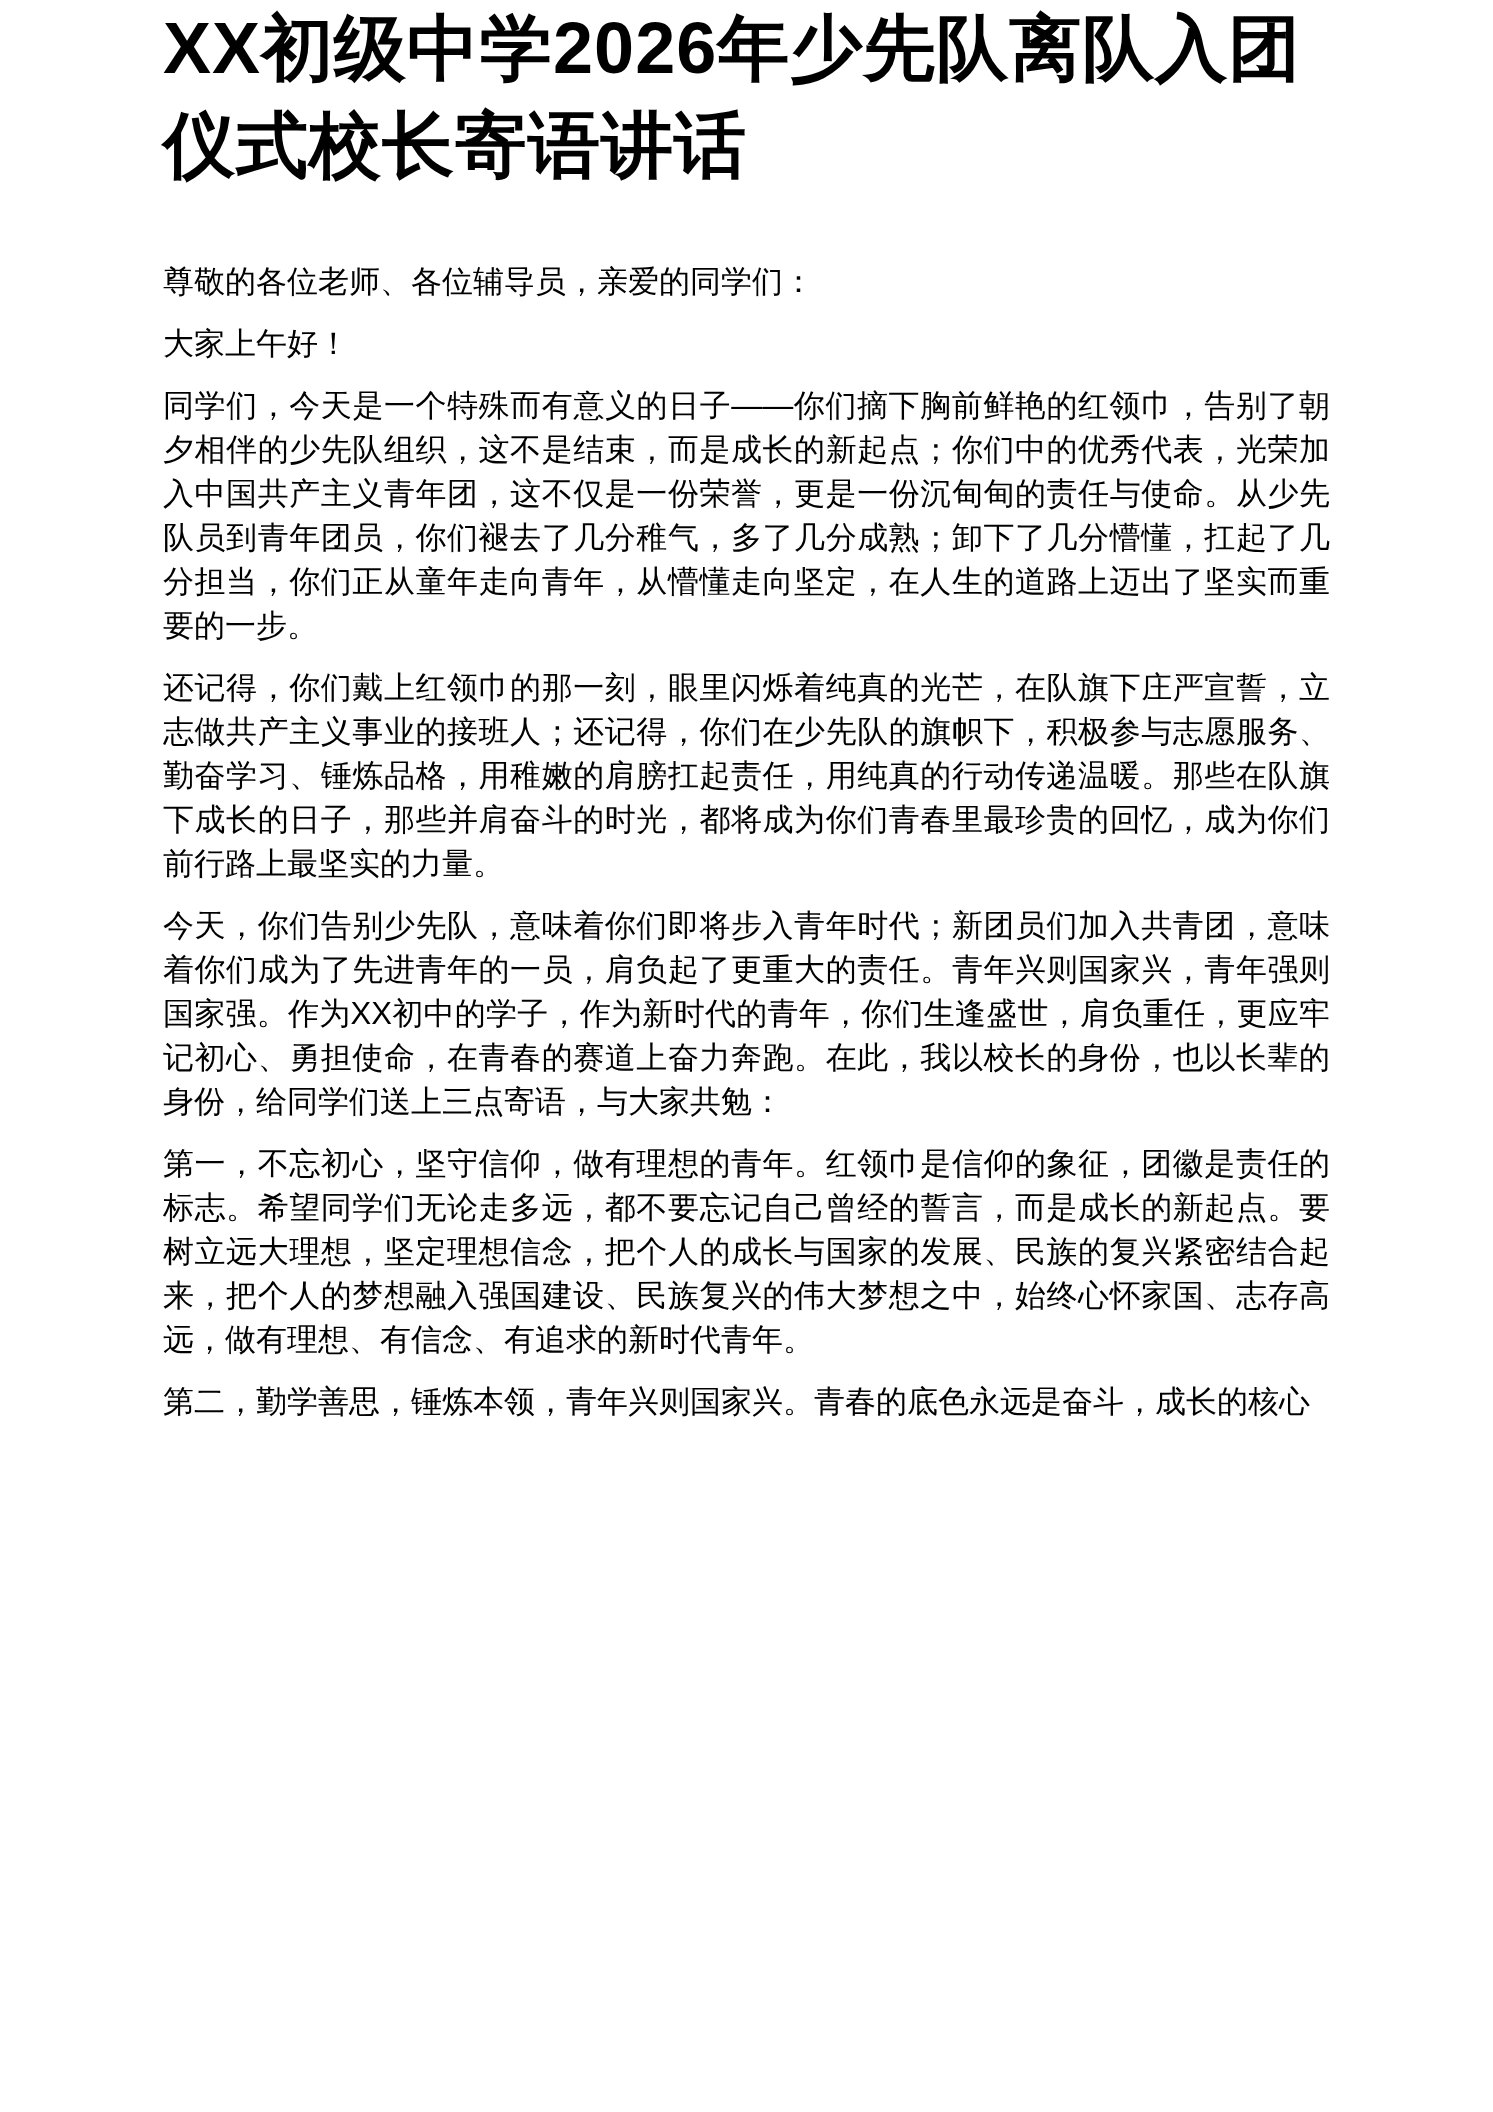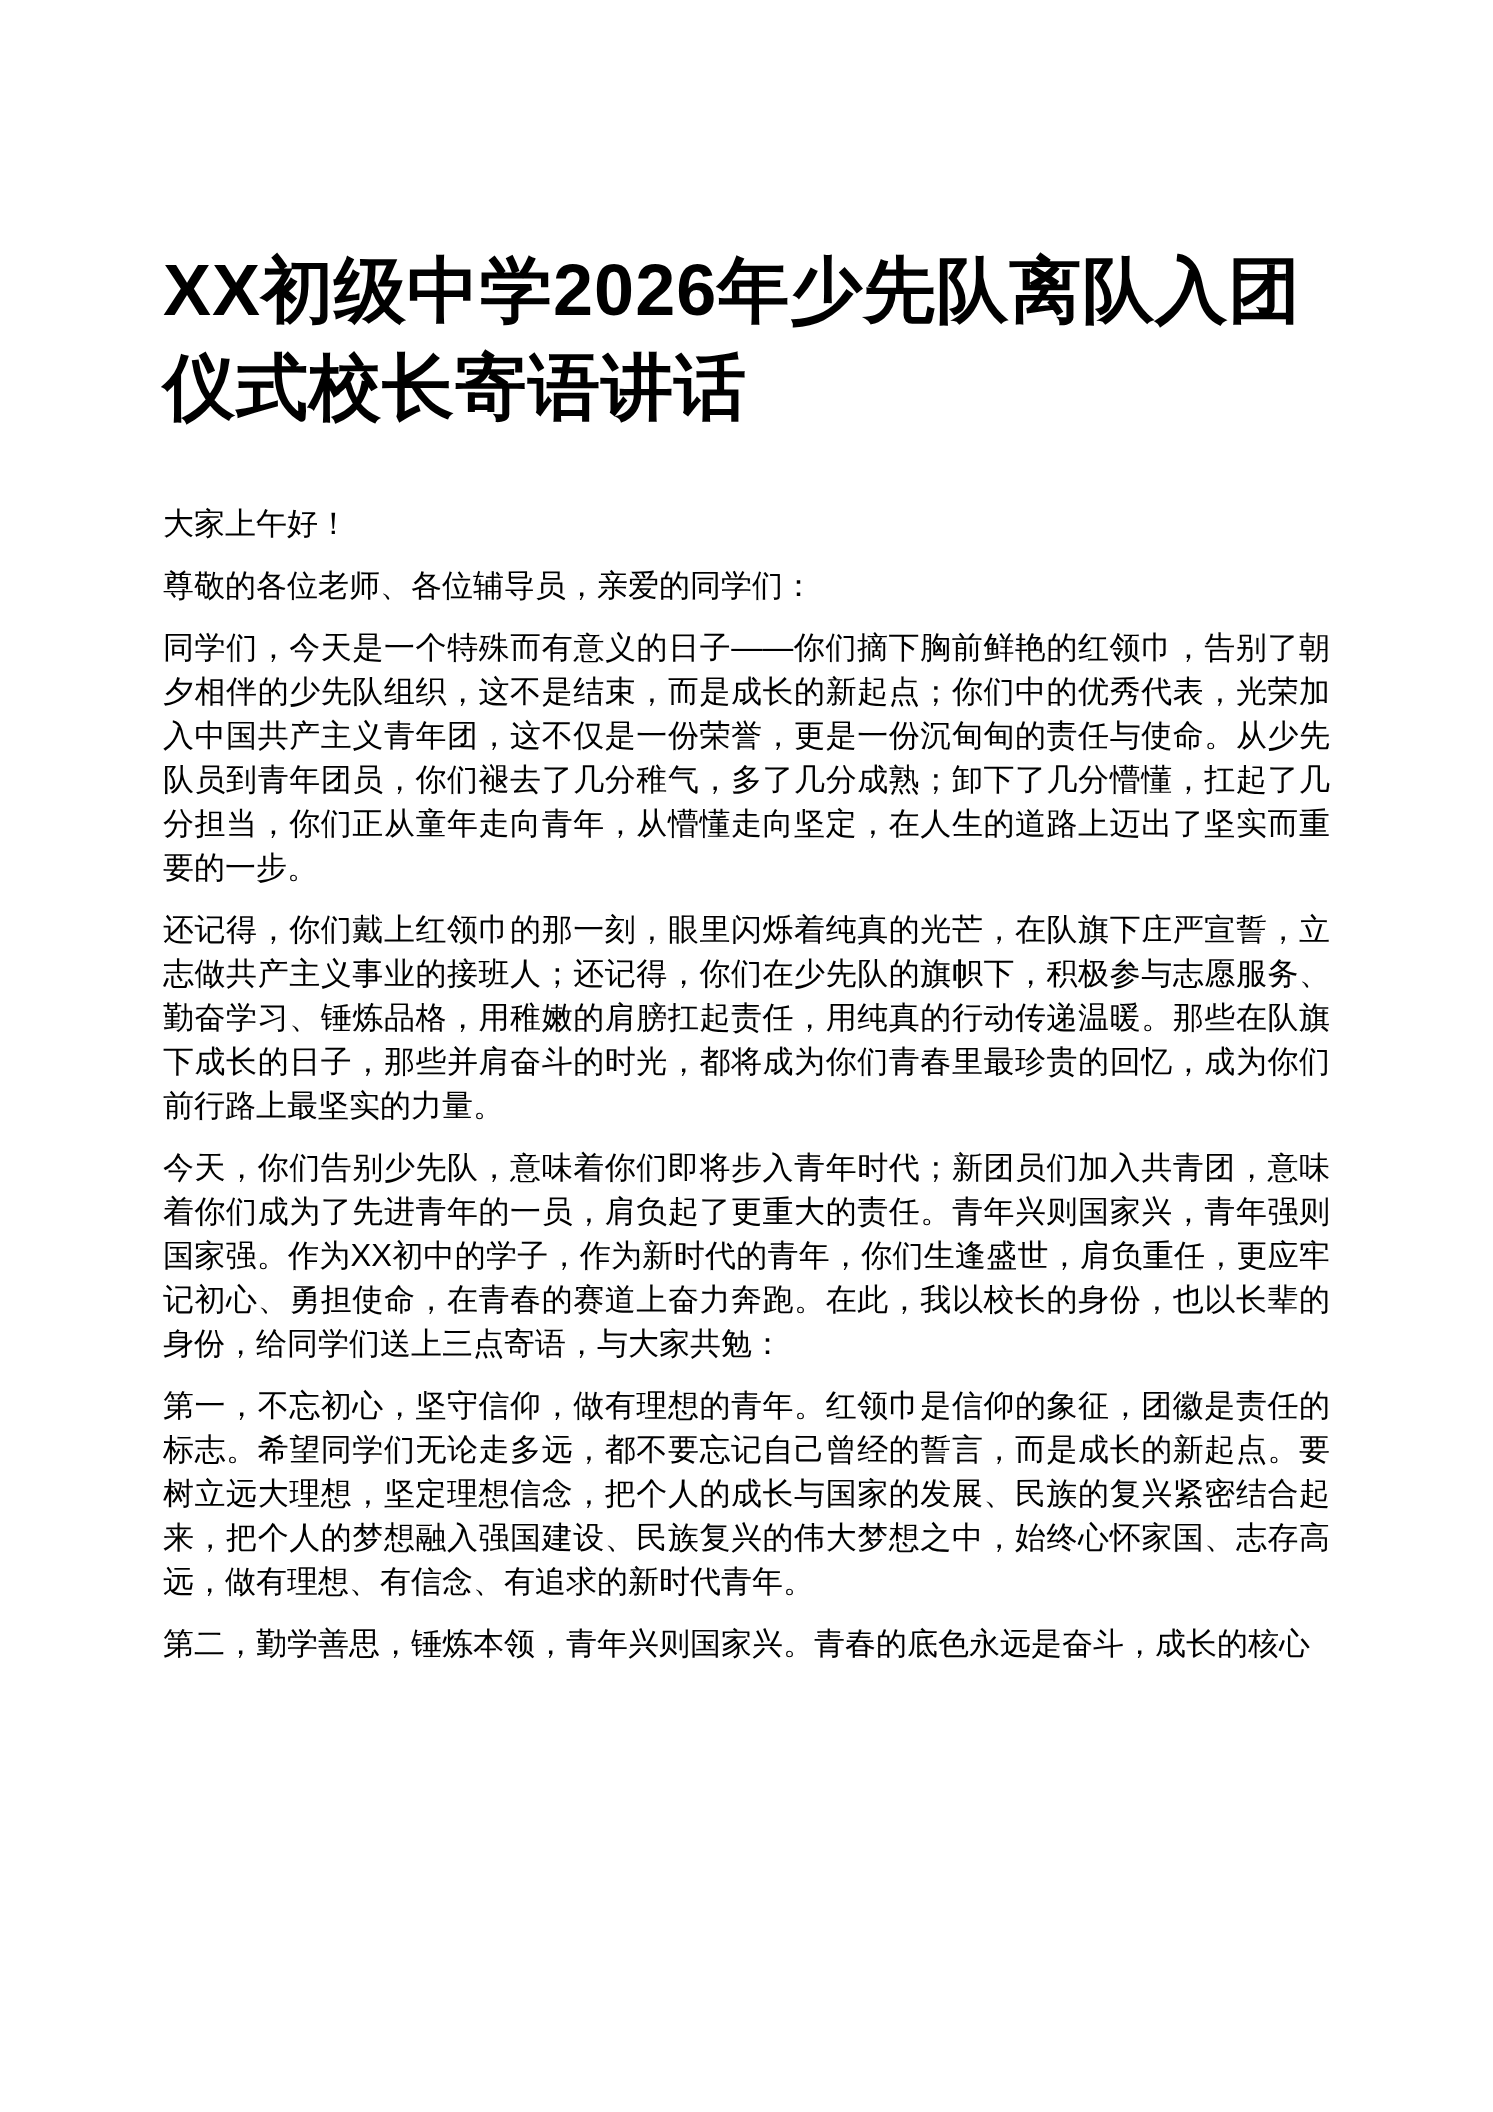--- a/index.html
+++ b/index.html
@@ -13,21 +13,20 @@
     height: 2112px;
     overflow: hidden;
     font-family: "Liberation Sans", "DejaVu Sans", sans-serif;
     color: #000000;
   }
   .page {
     position: absolute;
     left: 163px;
     top: 0;
     width: 1167px;
-    padding-top: 242px;
     box-sizing: content-box;
   }
   .doc-title {
     font-size: 72px;
     line-height: 97px;
     font-weight: 700;
     margin: 0 0 66px 0;
     text-align: left;
     letter-spacing: 1px;
   }
@@ -39,23 +38,23 @@
     text-justify: inter-ideograph;
     word-break: break-all;
   }
 </style>
 </head>
 <body>
 
 <div class="page">
   <h1 class="doc-title">XX初级中学2026年少先队离队入团仪式校长寄语讲话</h1>
 
+  <p class="doc-paragraph">尊敬的各位老师、各位辅导员，亲爱的同学们：</p>
+
   <p class="doc-paragraph">大家上午好！</p>
-
-  <p class="doc-paragraph">尊敬的各位老师、各位辅导员，亲爱的同学们：</p>
 
 
   <p class="doc-paragraph">同学们，今天是一个特殊而有意义的日子——你们摘下胸前鲜艳的红领巾，告别了朝夕相伴的少先队组织，这不是结束，而是成长的新起点；你们中的优秀代表，光荣加入中国共产主义青年团，这不仅是一份荣誉，更是一份沉甸甸的责任与使命。从少先队员到青年团员，你们褪去了几分稚气，多了几分成熟；卸下了几分懵懂，扛起了几分担当，你们正从童年走向青年，从懵懂走向坚定，在人生的道路上迈出了坚实而重要的一步。</p>
 
   <p class="doc-paragraph">还记得，你们戴上红领巾的那一刻，眼里闪烁着纯真的光芒，在队旗下庄严宣誓，立志做共产主义事业的接班人；还记得，你们在少先队的旗帜下，积极参与志愿服务、勤奋学习、锤炼品格，用稚嫩的肩膀扛起责任，用纯真的行动传递温暖。那些在队旗下成长的日子，那些并肩奋斗的时光，都将成为你们青春里最珍贵的回忆，成为你们前行路上最坚实的力量。</p>
 
   <p class="doc-paragraph">今天，你们告别少先队，意味着你们即将步入青年时代；新团员们加入共青团，意味着你们成为了先进青年的一员，肩负起了更重大的责任。青年兴则国家兴，青年强则国家强。作为XX初中的学子，作为新时代的青年，你们生逢盛世，肩负重任，更应牢记初心、勇担使命，在青春的赛道上奋力奔跑。在此，我以校长的身份，也以长辈的身份，给同学们送上三点寄语，与大家共勉：</p>
 
   <p class="doc-paragraph">第一，不忘初心，坚守信仰，做有理想的青年。红领巾是信仰的象征，团徽是责任的标志。希望同学们无论走多远，都不要忘记自己曾经的誓言，而是成长的新起点。要树立远大理想，坚定理想信念，把个人的成长与国家的发展、民族的复兴紧密结合起来，把个人的梦想融入强国建设、民族复兴的伟大梦想之中，始终心怀家国、志存高远，做有理想、有信念、有追求的新时代青年。</p>
 

